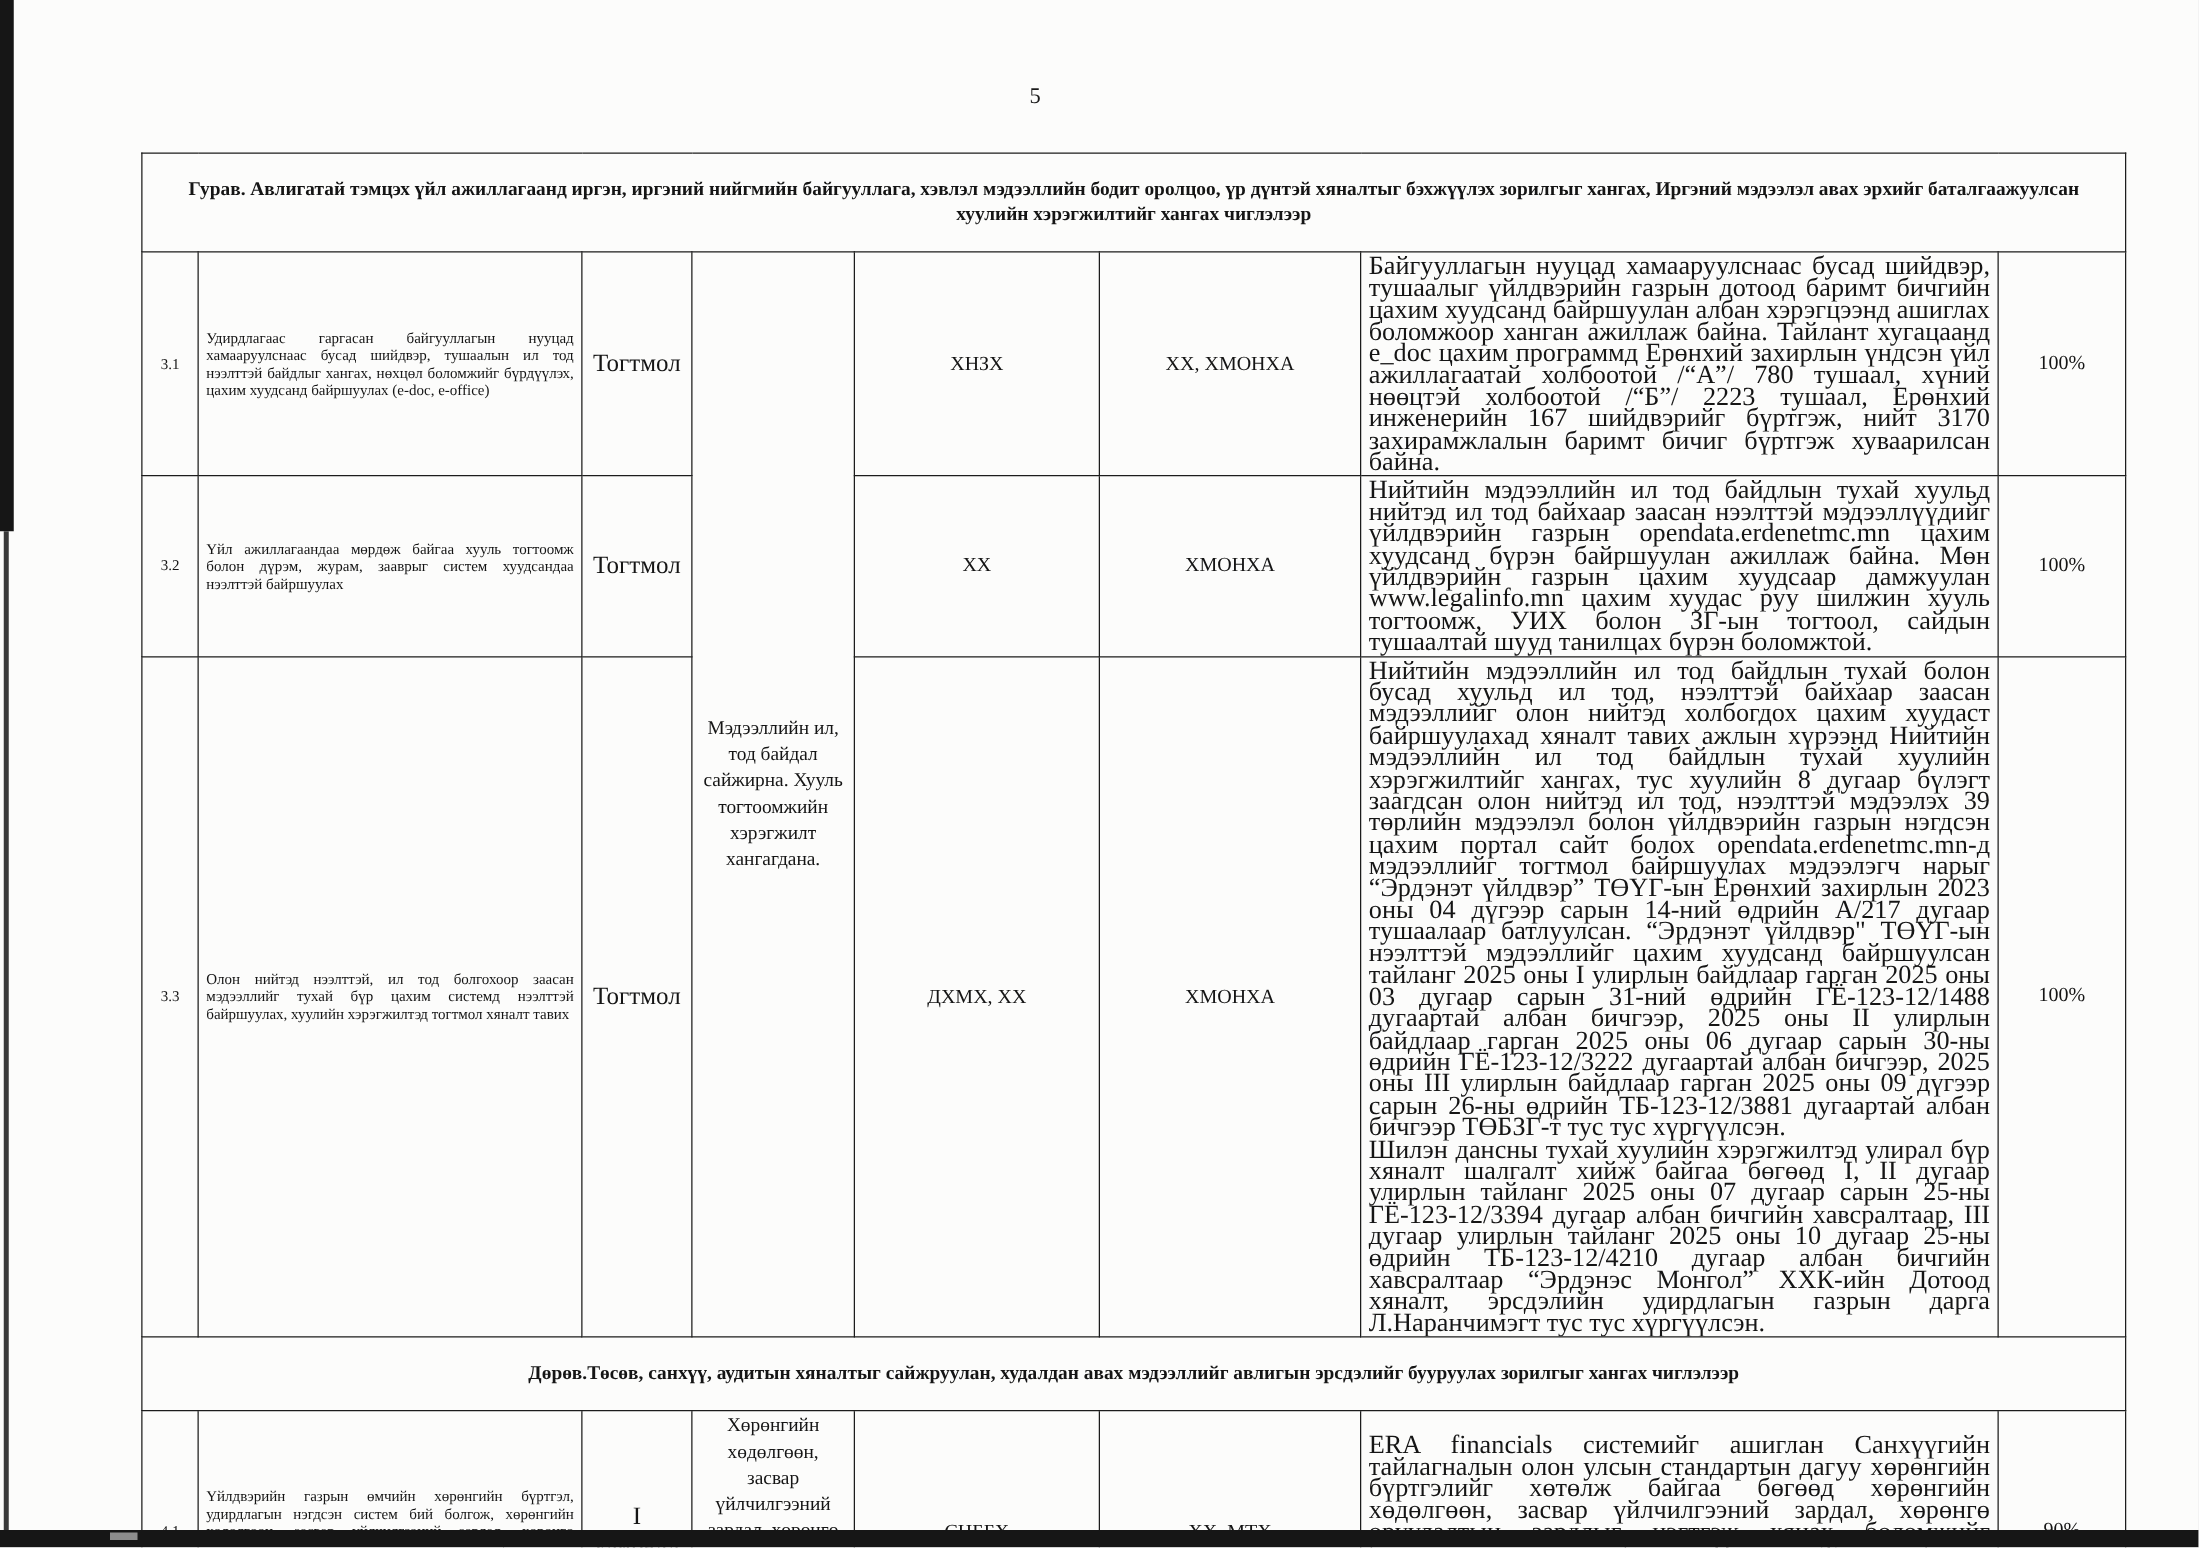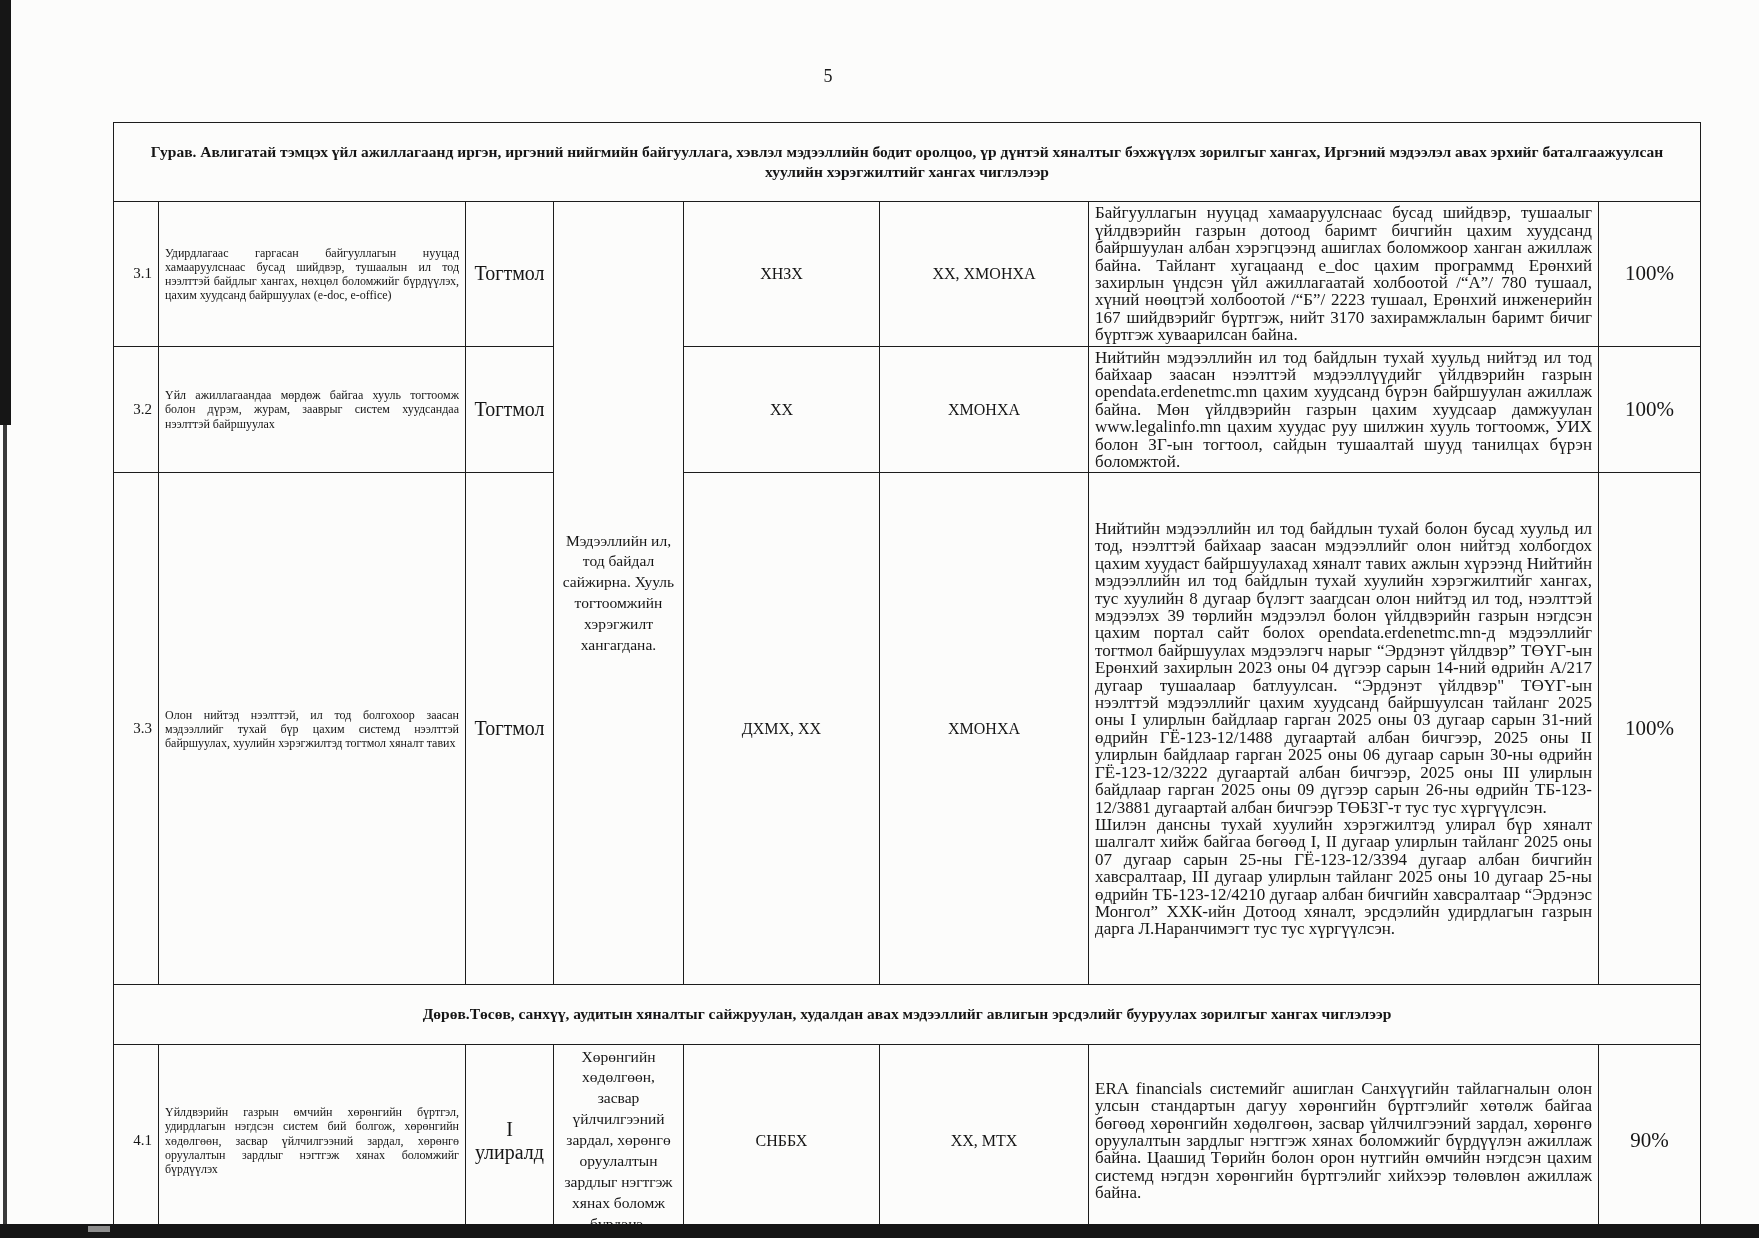--- a/index.html
+++ b/index.html
@@ -24,37 +24,37 @@
     border:1.6px solid #1c1c1c;
     padding:2px 6px;
     vertical-align:middle;
     overflow:hidden;
   }
   tr.section-header td{
     font-weight:bold;text-align:center;
     font-size:15.5px;line-height:1.3;
     padding:19px 24px;
   }
-  .no-cell{text-align:right;font-size:15px;}
+  .no-cell{text-align:center;font-size:12px;}
   .activity-cell{
     font-size:12px;text-align:justify;line-height:1.18;
     padding:6px 11px;
     margin-left:44px;
   }
   .timing-cell{text-align:center;font-size:20px;}
   .result-cell{
     text-align:center;font-size:15.5px;line-height:1.35;padding:4px 7px;
   }
   .unit-cell{text-align:center;font-size:16px;line-height:1.35;padding:4px 7px;}
   .impl-cell{
-    font-size:17px;text-align:justify;line-height:17.4px;
+    font-size:21px;text-align:justify;line-height:17.4px;
     vertical-align:top;padding:3px 9px;
     white-space:pre-line;
   }
-  .pct-cell{text-align:center;font-size:21px;}
+  .pct-cell{text-align:center;font-size:16px;}
   tr.r31{height:133px;}
   tr.r32{height:117px;}
   tr.r33{height:512px;}
   tr.r41{height:152px;}
   tr.r42{height:140px;}
   tr.sh1{height:38px;}
   tr.sh2{height:36px;}
   .artifact{position:absolute;background:#161616;}
   .artifact-left-top{left:0;top:0;width:11px;height:425px;}
   .artifact-left-line{left:3px;top:425px;width:4px;height:800px;background:#3a3a3a;}

